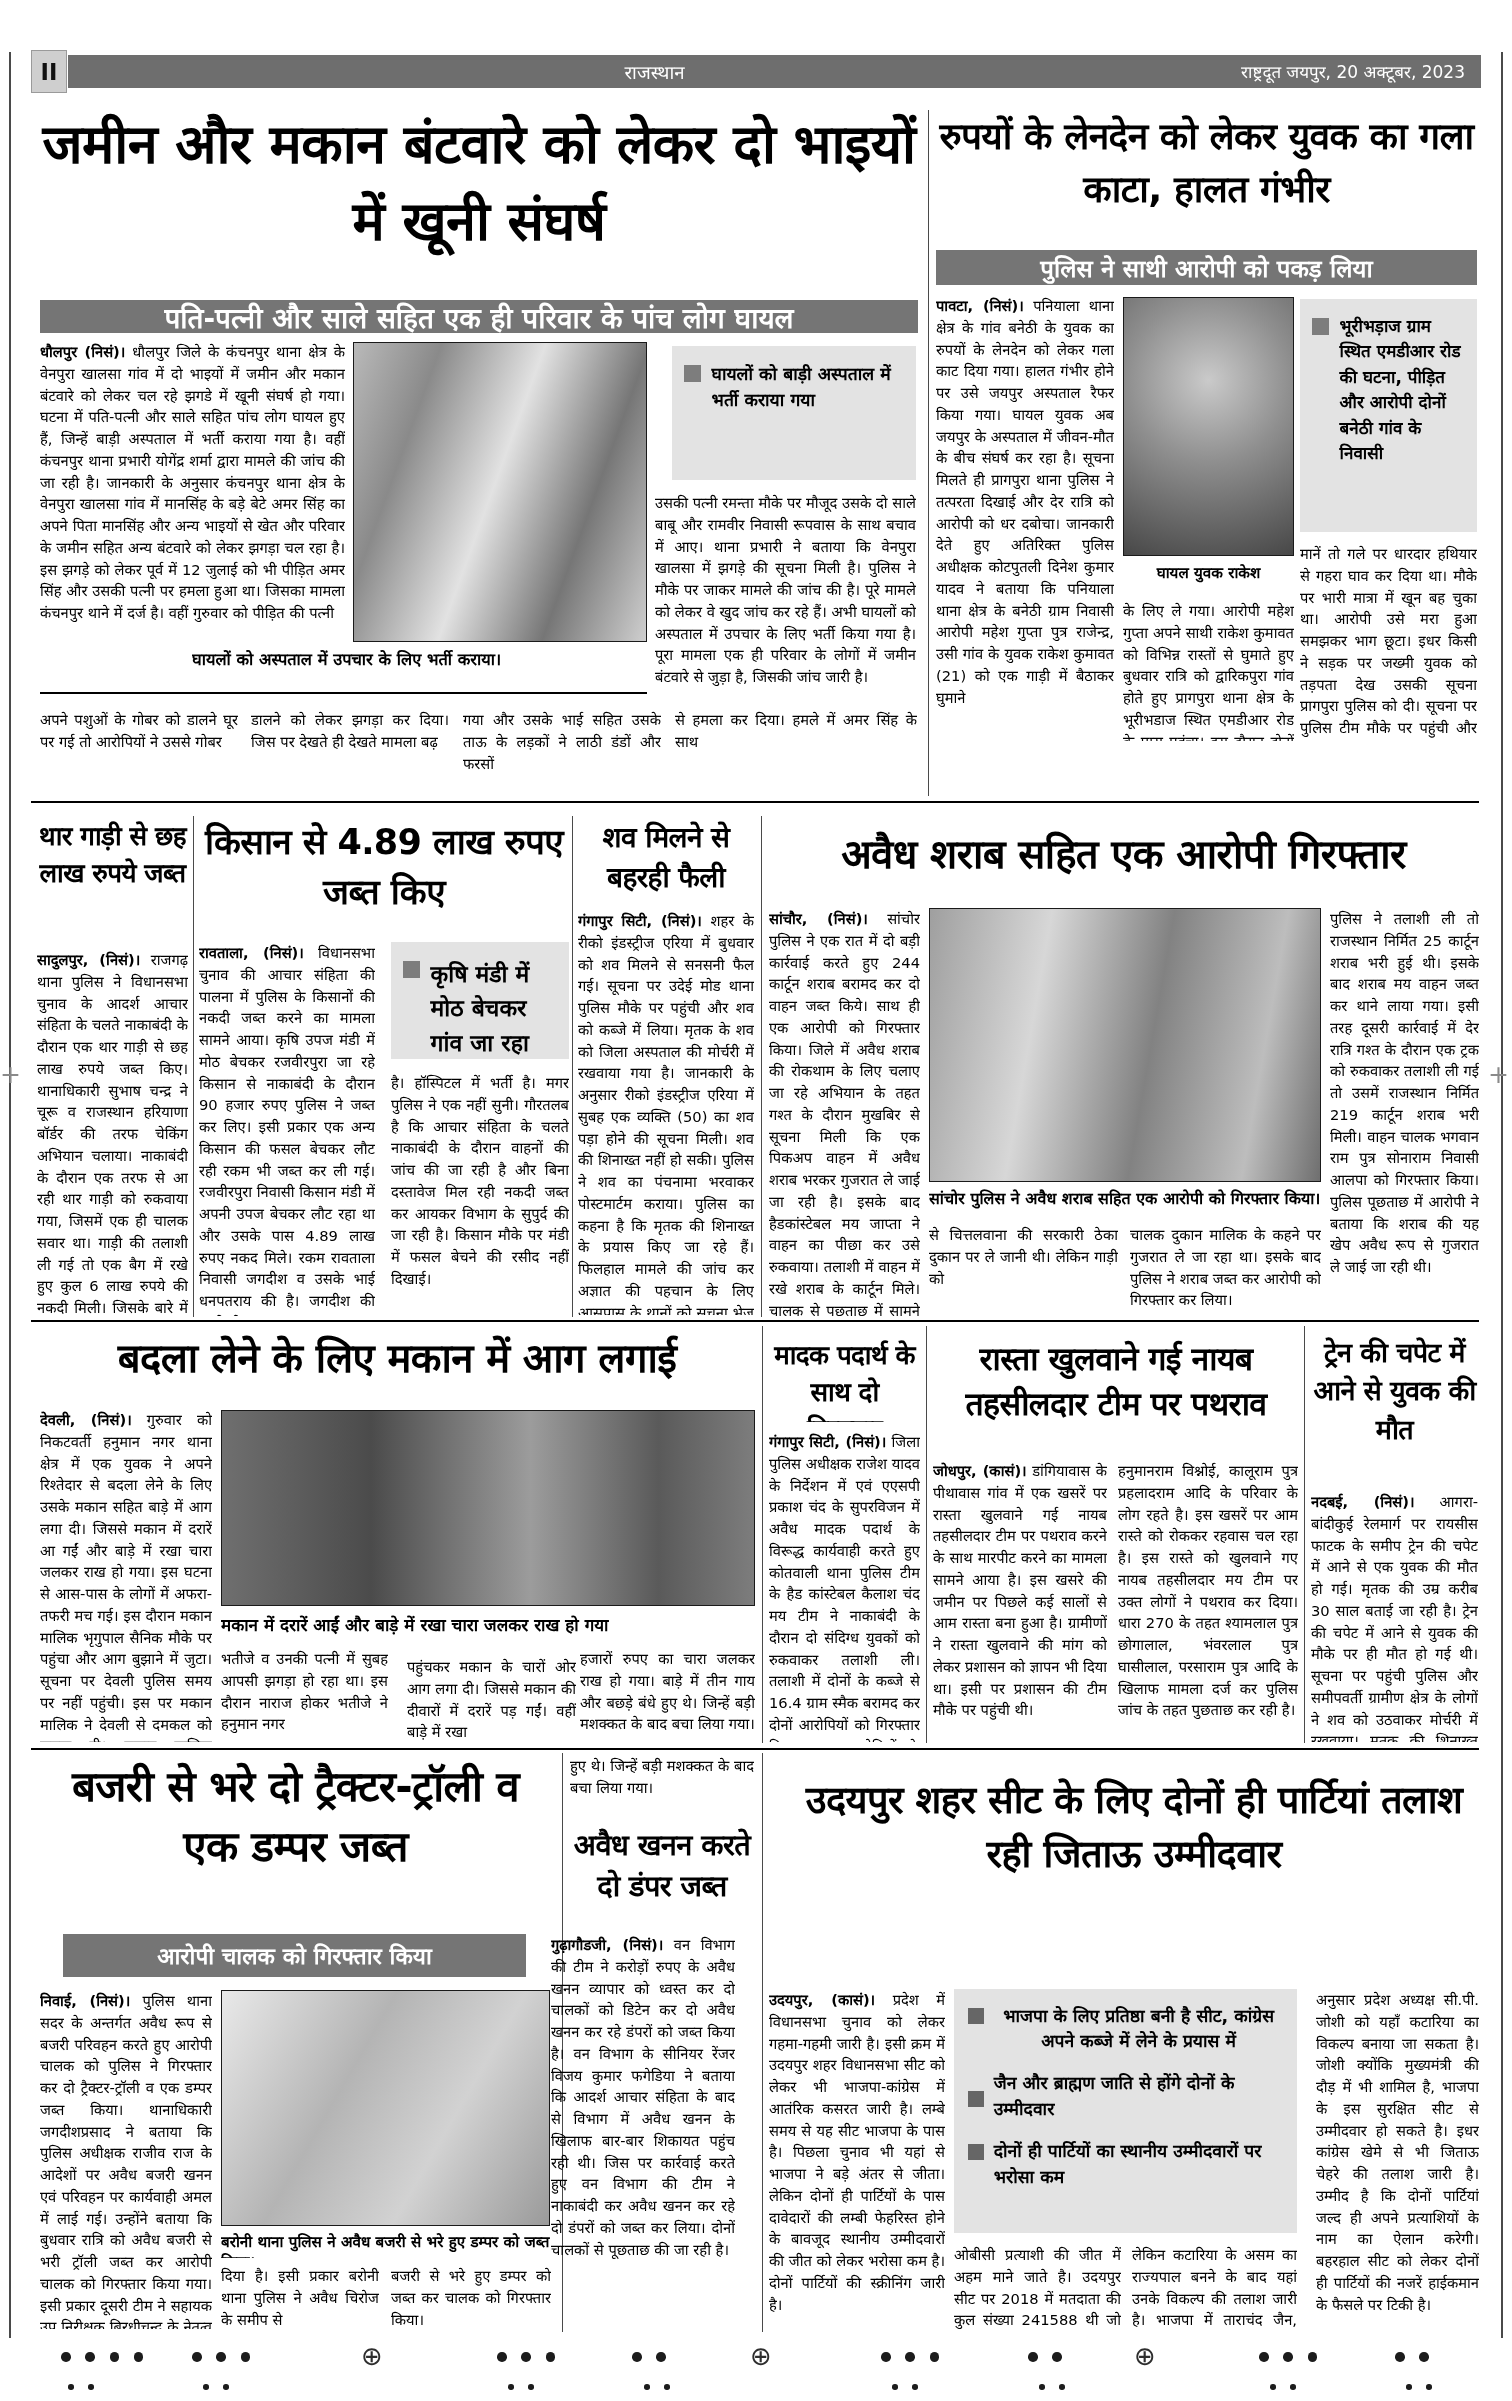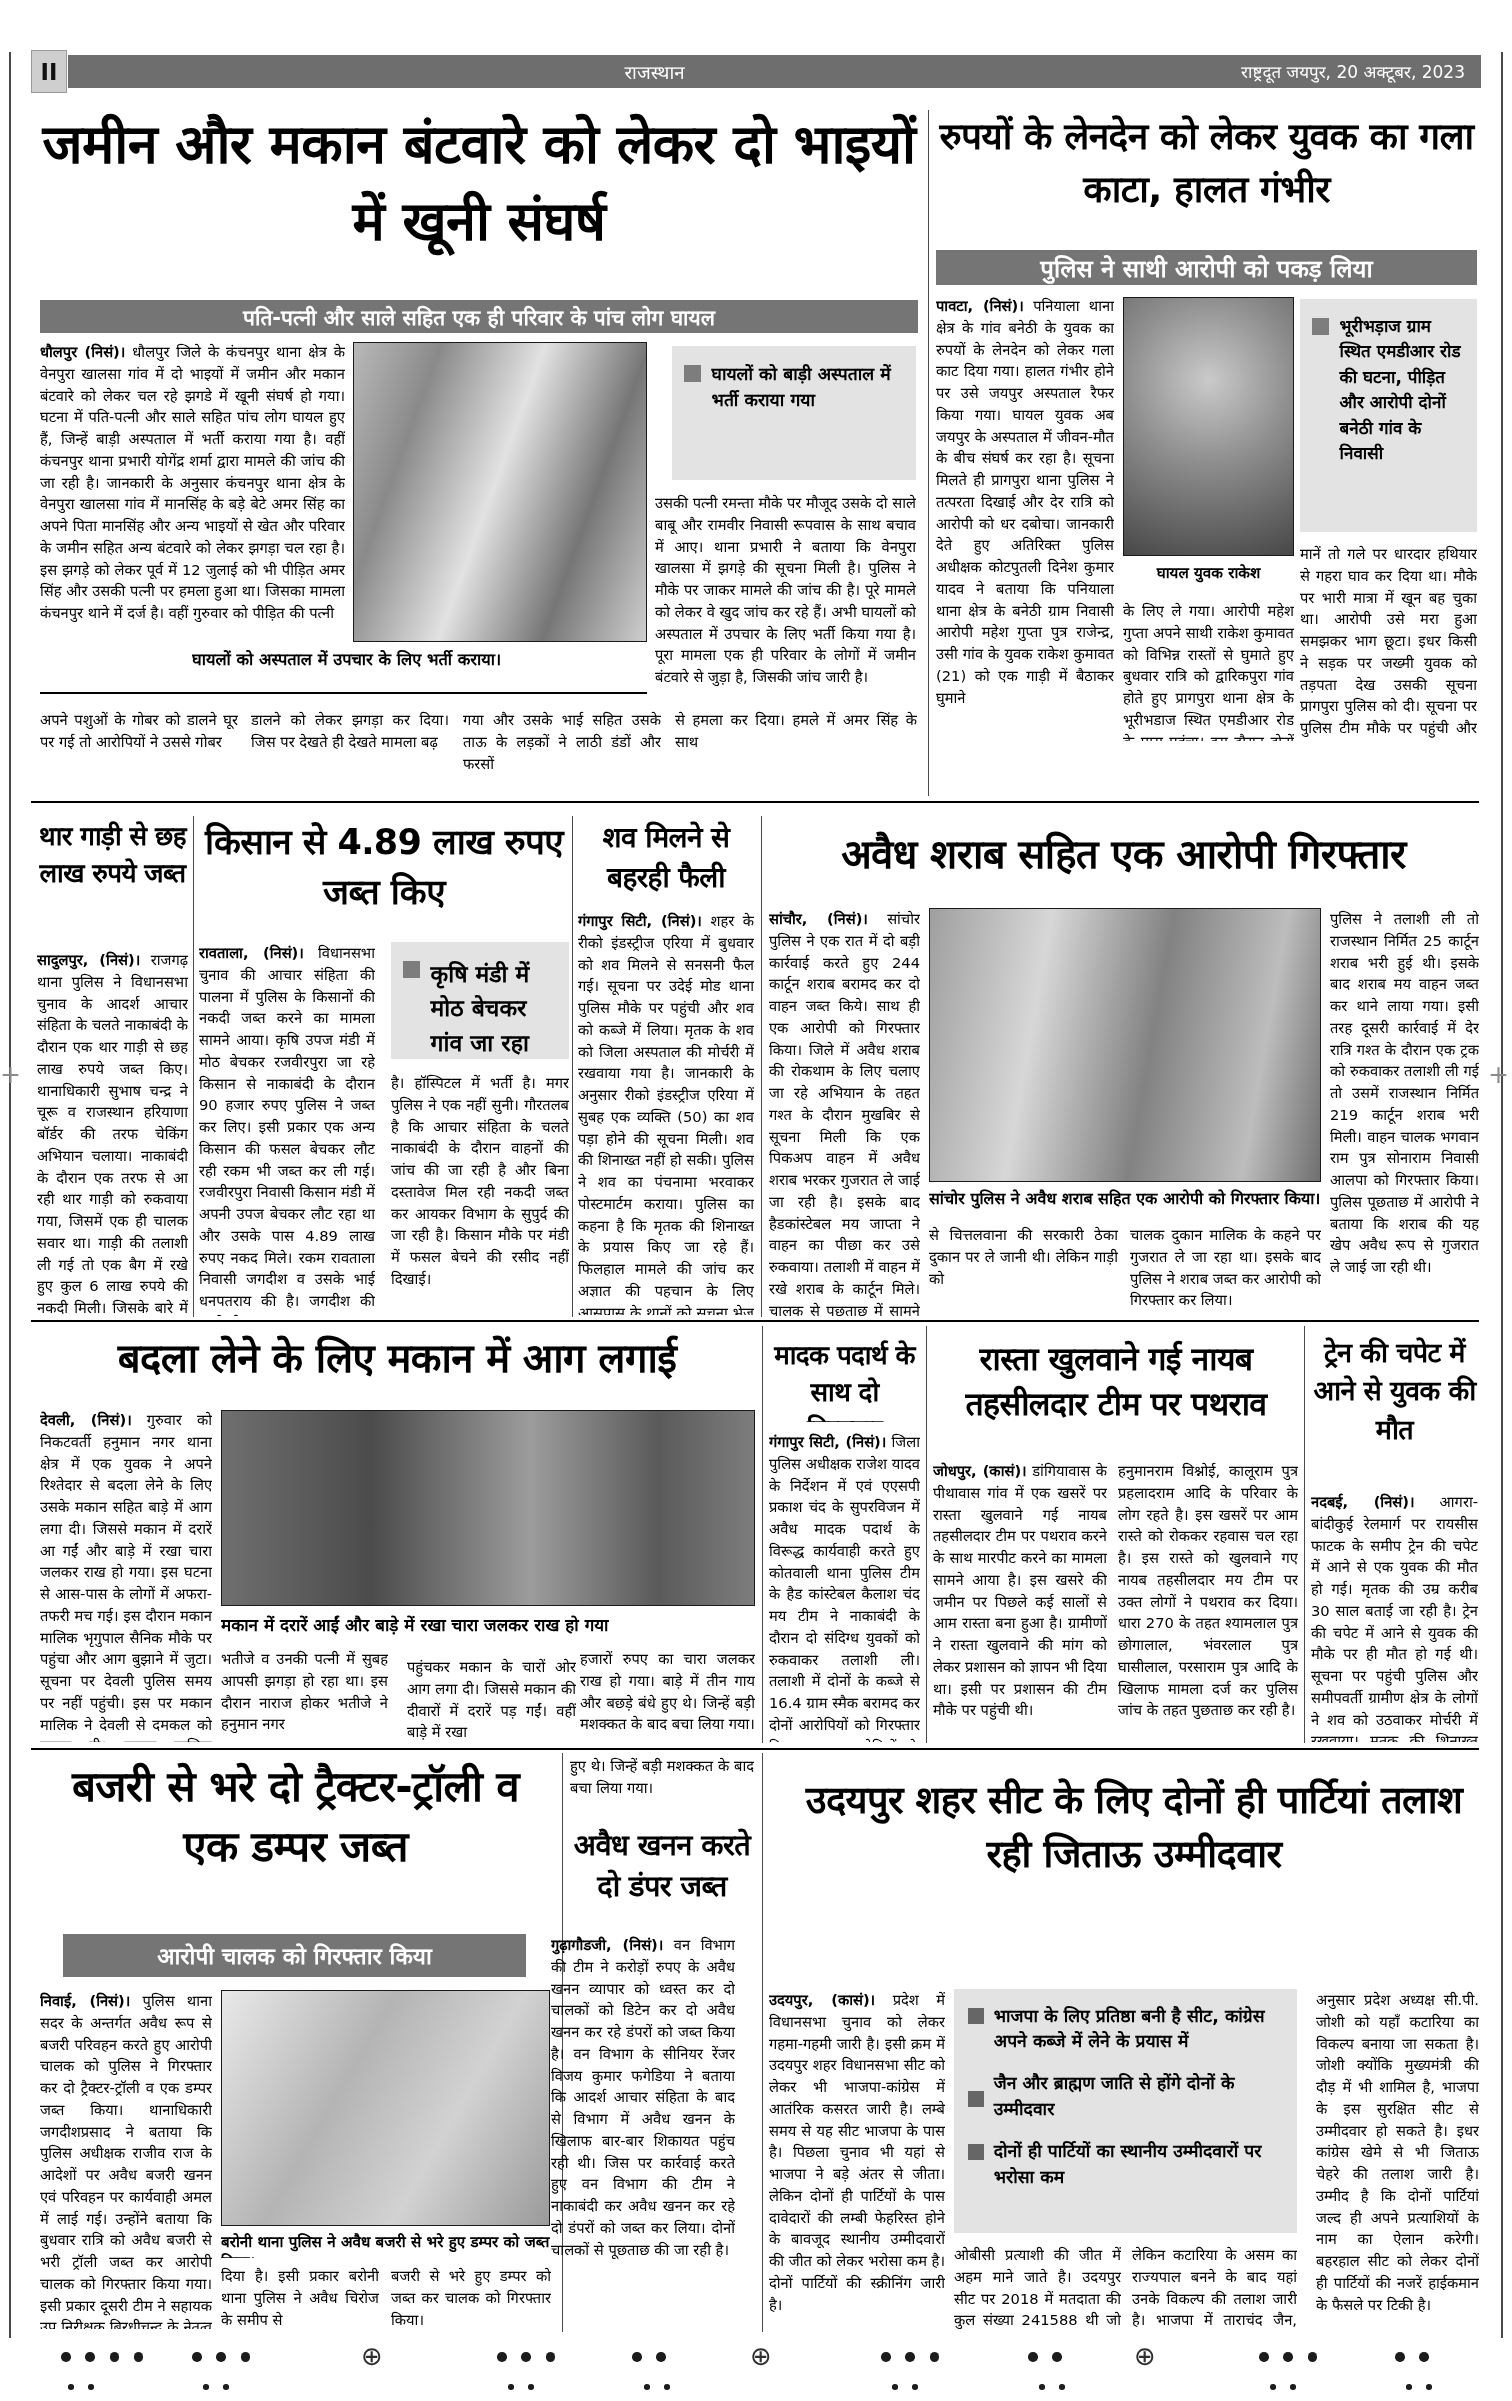--- a/index.html
+++ b/index.html
@@ -41,21 +41,21 @@
     <span class="center">राजस्थान</span>
     <span class="right">राष्ट्रदूत जयपुर, 20 अक्टूबर, 2023</span>
   </div>
 
   <div class="abs rule-v" style="left:9px;top:52px;width:1.7px;height:2286px;"></div>
   <div class="abs rule-v" style="left:1501px;top:52px;width:1.7px;height:2286px;"></div>
   <div class="abs crop" style="left:0px;top:1062px;">+</div>
   <div class="abs crop" style="left:1488px;top:1062px;">+</div>
 
   <div class="abs hl" style="left:40px;top:107px;width:878px;height:189px;font-size:54px;">जमीन और मकान बंटवारे को लेकर दो भाइयों में खूनी संघर्ष</div>
-  <div class="abs graybar" style="left:40px;top:300px;width:878px;height:33px;font-size:21px;">पति-पत्नी और साले सहित एक ही परिवार के पांच लोग घायल</div>
+  <div class="abs graybar" style="left:40px;top:300px;width:878px;height:33px;font-size:28px;">पति-पत्नी और साले सहित एक ही परिवार के पांच लोग घायल</div>
 
   <p class="abs body-txt" style="left:40px;top:341px;width:305px;height:350px;margin:0;">
     <b class="dl">धौलपुर (निसं)।</b>
     <span>धौलपुर जिले के कंचनपुर थाना क्षेत्र के वेनपुरा खालसा गांव में दो भाइयों में जमीन और मकान बंटवारे को लेकर चल रहे झगडे में खूनी संघर्ष हो गया। घटना में पति-पत्नी और साले सहित पांच लोग घायल हुए हैं, जिन्हें बाड़ी अस्पताल में भर्ती कराया गया है। वहीं कंचनपुर थाना प्रभारी योगेंद्र शर्मा द्वारा मामले की जांच की जा रही है। जानकारी के अनुसार कंचनपुर थाना क्षेत्र के वेनपुरा खालसा गांव में मानसिंह के बड़े बेटे अमर सिंह का अपने पिता मानसिंह और अन्य भाइयों से खेत और परिवार के जमीन सहित अन्य बंटवारे को लेकर झगड़ा चल रहा है। इस झगड़े को लेकर पूर्व में 12 जुलाई को भी पीड़ित अमर सिंह और उसकी पत्नी पर हमला हुआ था। जिसका मामला कंचनपुर थाने में दर्ज है। वहीं गुरुवार को पीड़ित की पत्नी</span>
   </p>
 
   <div class="abs photo" style="left:353px;top:342px;width:294px;height:300px;background:linear-gradient(110deg,#b9b9b9 0%,#8a8a8a 22%,#e2e2e2 48%,#767676 74%,#cfcfcf 100%);"></div>
   <div class="abs caption" style="left:192px;top:649px;width:457px;height:27px;font-size:16.4px;">घायलों को अस्पताल में उपचार के लिए भर्ती कराया।</div>
 
   <div class="abs inset" style="left:672px;top:346px;width:244px;height:134px;">
@@ -186,21 +186,21 @@
     <span>वन विभाग की टीम ने करोड़ों रुपए के अवैध खनन व्यापार को ध्वस्त कर दो चालकों को डिटेन कर दो अवैध खनन कर रहे डंपरों को जब्त किया है। वन विभाग के सीनियर रेंजर विजय कुमार फगेडिया ने बताया कि आदर्श आचार संहिता के बाद से विभाग में अवैध खनन के खिलाफ बार-बार शिकायत पहुंच रही थी। जिस पर कार्रवाई करते हुए वन विभाग की टीम ने नाकाबंदी कर अवैध खनन कर रहे दो डंपरों को जब्त कर लिया। दोनों चालकों से पूछताछ की जा रही है।</span>
   </p>
   <div class="abs rule-v" style="left:762px;top:1753px;width:1.1px;height:579px;"></div>
 
   <div class="abs hl" style="left:790px;top:1774px;width:688px;height:203px;font-size:38px;">उदयपुर शहर सीट के लिए दोनों ही पार्टियां तलाश रही जिताऊ उम्मीदवार</div>
   <p class="abs body-txt" style="left:769px;top:1989px;width:176px;height:342px;margin:0;">
     <b class="dl">उदयपुर, (कासं)।</b>
     <span>प्रदेश में विधानसभा चुनाव को लेकर गहमा-गहमी जारी है। इसी क्रम में उदयपुर शहर विधानसभा सीट को लेकर भी भाजपा-कांग्रेस में आतंरिक कसरत जारी है। लम्बे समय से यह सीट भाजपा के पास है। पिछला चुनाव भी यहां से भाजपा ने बड़े अंतर से जीता। लेकिन दोनों ही पार्टियों के पास दावेदारों की लम्बी फेहरिस्त होने के बावजूद स्थानीय उम्मीदवारों की जीत को लेकर भरोसा कम है। दोनों पार्टियों की स्क्रीनिंग जारी है।</span>
   </p>
   <div class="abs" style="left:954px;top:1989px;width:343px;height:244px;background:#e3e3e3;padding:14.7px 13.6px;box-sizing:border-box;display:flex;flex-direction:column;gap:17px;">
-    <div style="display:flex;gap:10.2px;">
+    <div style="display:flex;gap:10.2px;text-align:center;">
       <span class="abs-none" style="flex:0 0 auto;width:16px;height:16px;background:#666;margin-top:4.5px;"></span>
       <span style="font-weight:700;font-size:17.5px;line-height:1.45;">भाजपा के लिए प्रतिष्ठा बनी है सीट, कांग्रेस अपने कब्जे में लेने के प्रयास में</span>
     </div>
     <div style="display:flex;gap:10.2px;align-items:center;">
       <span style="flex:0 0 auto;width:16px;height:16px;background:#666;margin-top:4.5px;"></span>
       <span style="font-weight:700;font-size:17.5px;line-height:1.45;">जैन और ब्राह्मण जाति से होंगे दोनों के उम्मीदवार</span>
     </div>
     <div style="display:flex;gap:10.2px;">
       <span style="flex:0 0 auto;width:16px;height:16px;background:#666;margin-top:4.5px;"></span>
       <span style="font-weight:700;font-size:17.5px;line-height:1.45;">दोनों ही पार्टियों का स्थानीय उम्मीदवारों पर भरोसा कम</span>

